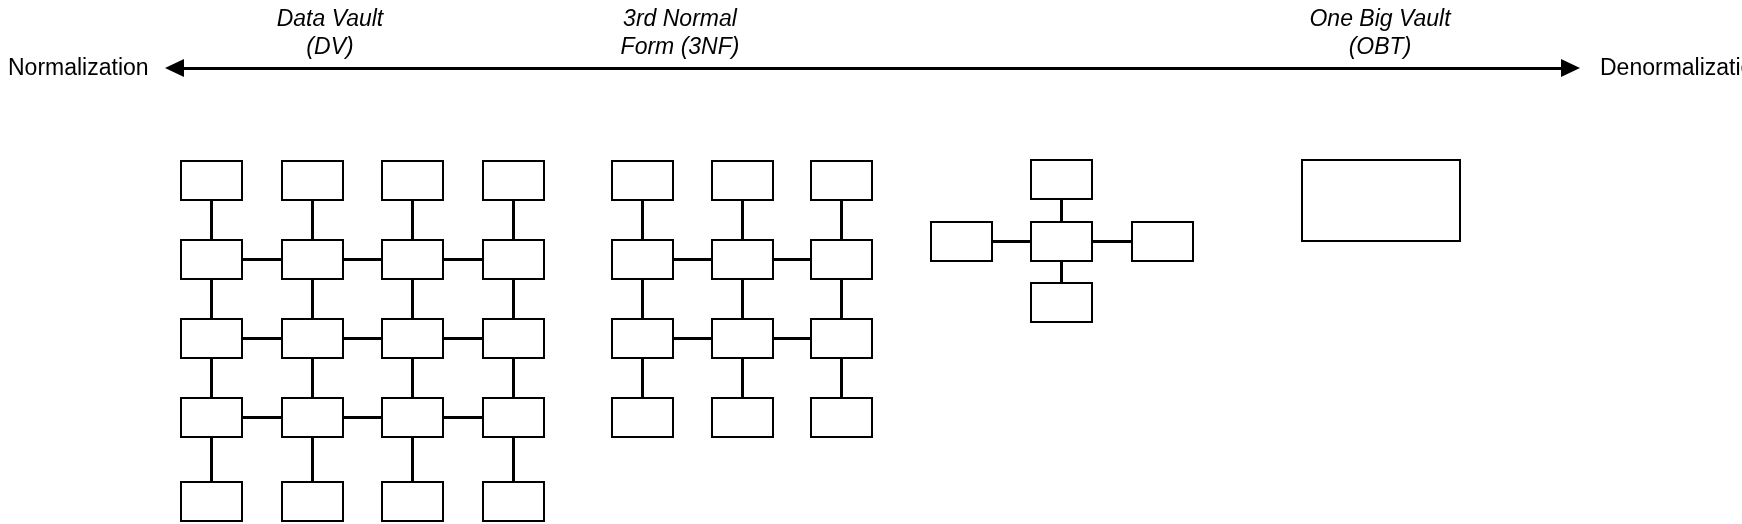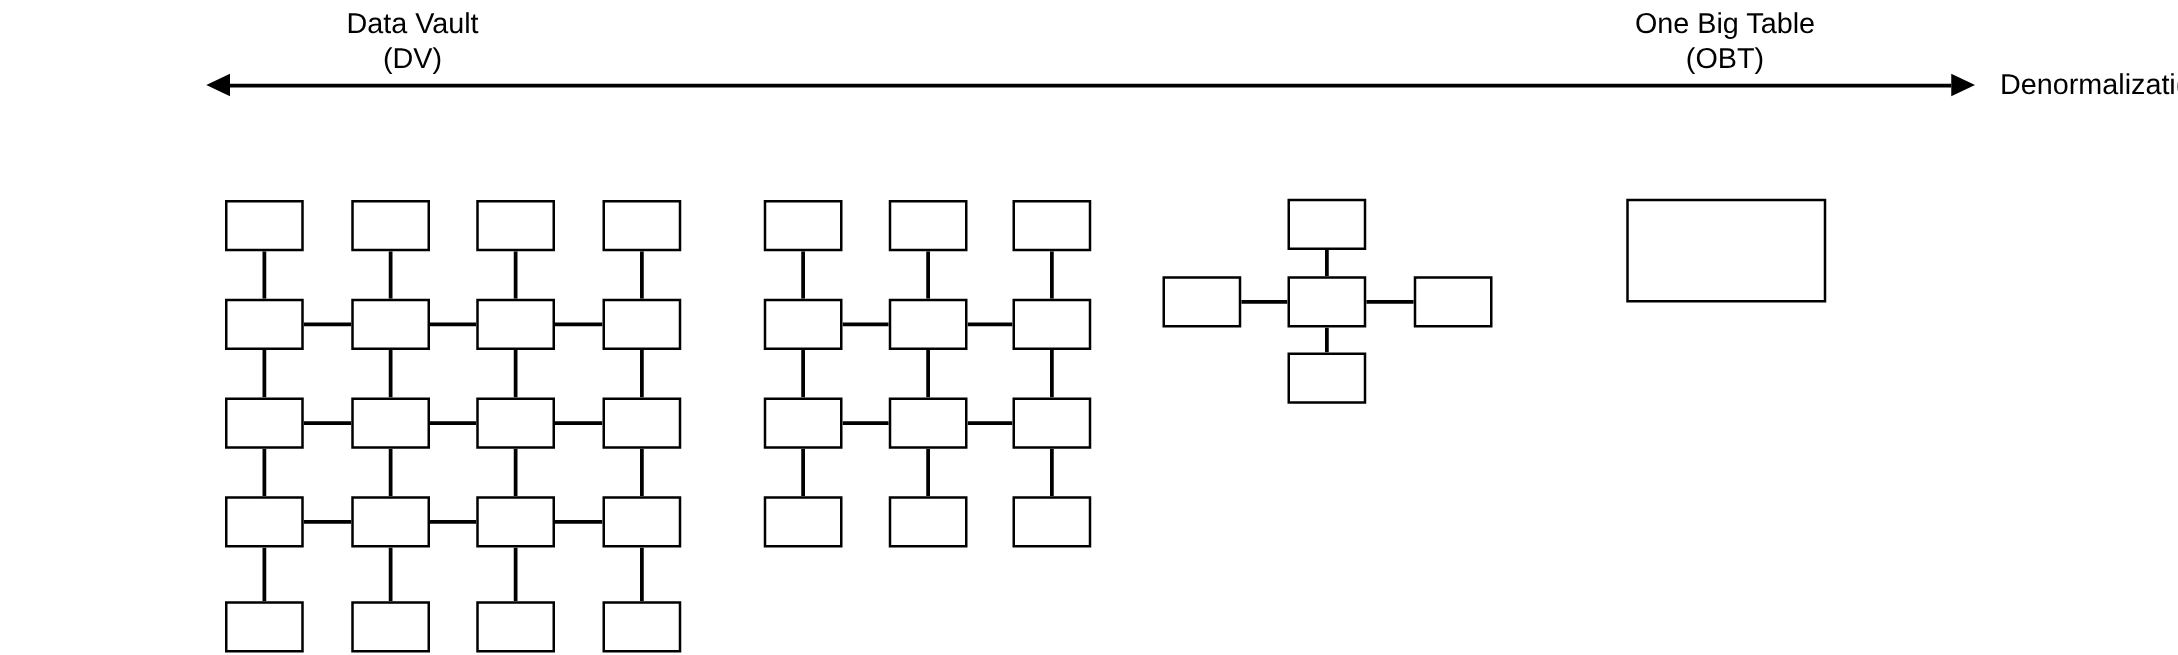--- a/index.html
+++ b/index.html
@@ -19,20 +19,21 @@
     font-size:23px;
     line-height:26px;
     white-space:nowrap;
   }
   .stage-label{
     position:absolute;
     font-size:23px;
     line-height:28px;
     text-align:center;
     white-space:pre-line;
+    font-style:italic;
   }
 
   
   .axis-line{
     position:absolute;
     background:#000000;
     height:3px;
   }
   .arrow-head{
     position:absolute;
@@ -57,33 +58,36 @@
     z-index:1;
   }
   .conn.v{ width:2.5px; }
   .conn.h{ height:2.5px; }
 </style>
 </head>
 <body>
 
 <div id="stage">
 
+  <div class="end-label" style="left:8px;top:54px;">Normalization</div>
 
   <div class="end-label" style="left:1600px;top:54px;">Denormalization</div>
 
   <div class="axis-line" style="left:184px;top:67px;width:1377px;"></div>
   <div class="arrow-head left" style="left:165px;top:59px;"></div>
   <div class="arrow-head right" style="left:1561px;top:59px;"></div>
 
   <div class="stage-label" style="left:250px;top:4px;width:160px;">Data Vault
 (DV)</div>
 
+  <div class="stage-label" style="left:590px;top:4px;width:180px;">3rd Normal
+Form (3NF)</div>
 
 
-  <div class="stage-label" style="left:1280px;top:4px;width:200px;">One Big Table
+  <div class="stage-label" style="left:1280px;top:4px;width:200px;">One Big Vault
 (OBT)</div>
 
   <div id="models">
       <div class="node" style="left: 180px; top: 160px; width: 63px; height: 41px;"></div>
       <div class="node" style="left: 281px; top: 160px; width: 63px; height: 41px;"></div>
       <div class="node" style="left: 381px; top: 160px; width: 63px; height: 41px;"></div>
       <div class="node" style="left: 482px; top: 160px; width: 63px; height: 41px;"></div>
       <div class="node" style="left: 180px; top: 239px; width: 63px; height: 41px;"></div>
       <div class="node" style="left: 281px; top: 239px; width: 63px; height: 41px;"></div>
       <div class="node" style="left: 381px; top: 239px; width: 63px; height: 41px;"></div>

